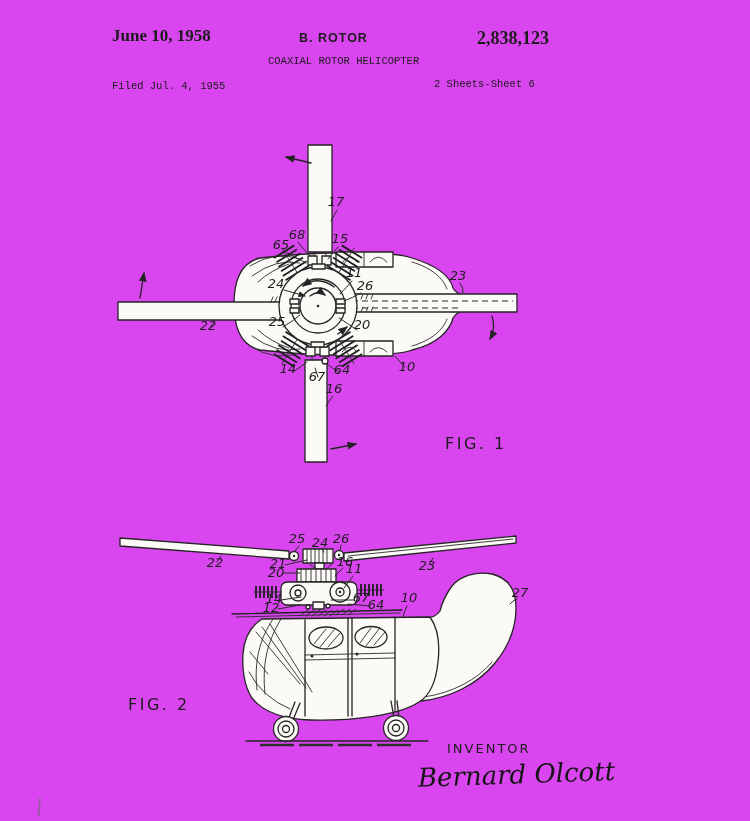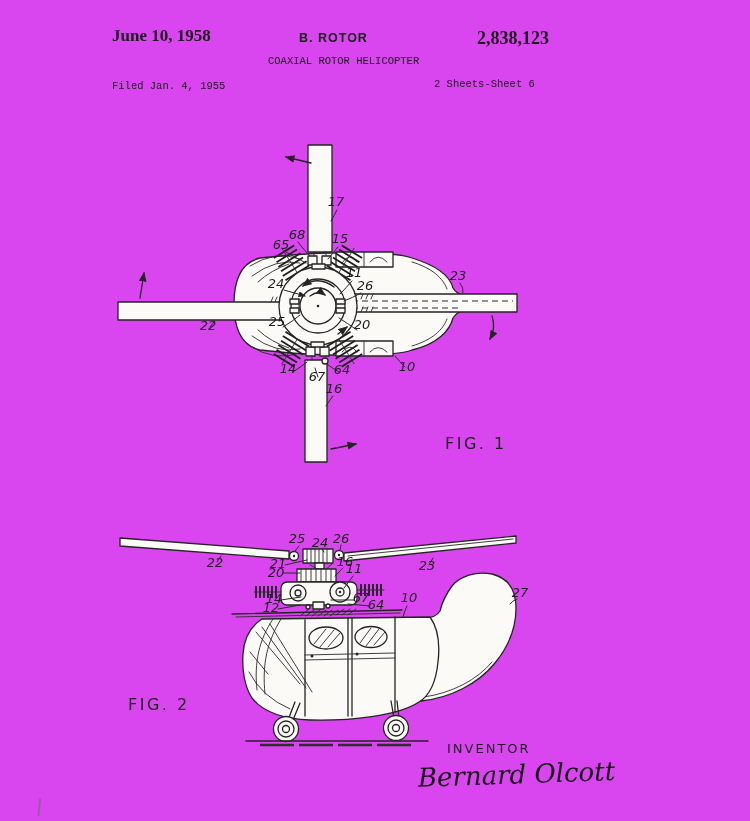--- a/index.html
+++ b/index.html
@@ -30,21 +30,21 @@
 </style>
 </head>
 <body>
 
 <div class="page">
 
   <div class="hdr hdr-date">June 10, 1958</div>
   <div class="hdr hdr-inventor">B. ROTOR</div>
   <div class="hdr hdr-number">2,838,123</div>
   <div class="hdr hdr-title">COAXIAL ROTOR HELICOPTER</div>
-  <div class="hdr hdr-filed">Filed Jan. 4, 1955</div>
+  <div class="hdr hdr-filed">Filed Jul. 4, 1955</div>
   <div class="hdr hdr-sheet">2 Sheets-Sheet 6</div>
 
   <svg width="750" height="821" viewBox="0 0 750 821">
     <defs>
       <marker id="ah" markerWidth="9" markerHeight="8" refX="6.5" refY="3" orient="auto">
         <path d="M0,0 L7.5,3 L0,6 Z" fill="#242424"></path>
       </marker>
       <g id="finset">
         <line class="fin" x1="34" y1="-14" x2="34" y2="14"></line>
         <line class="fin" x1="39" y1="-14" x2="39" y2="14"></line>

